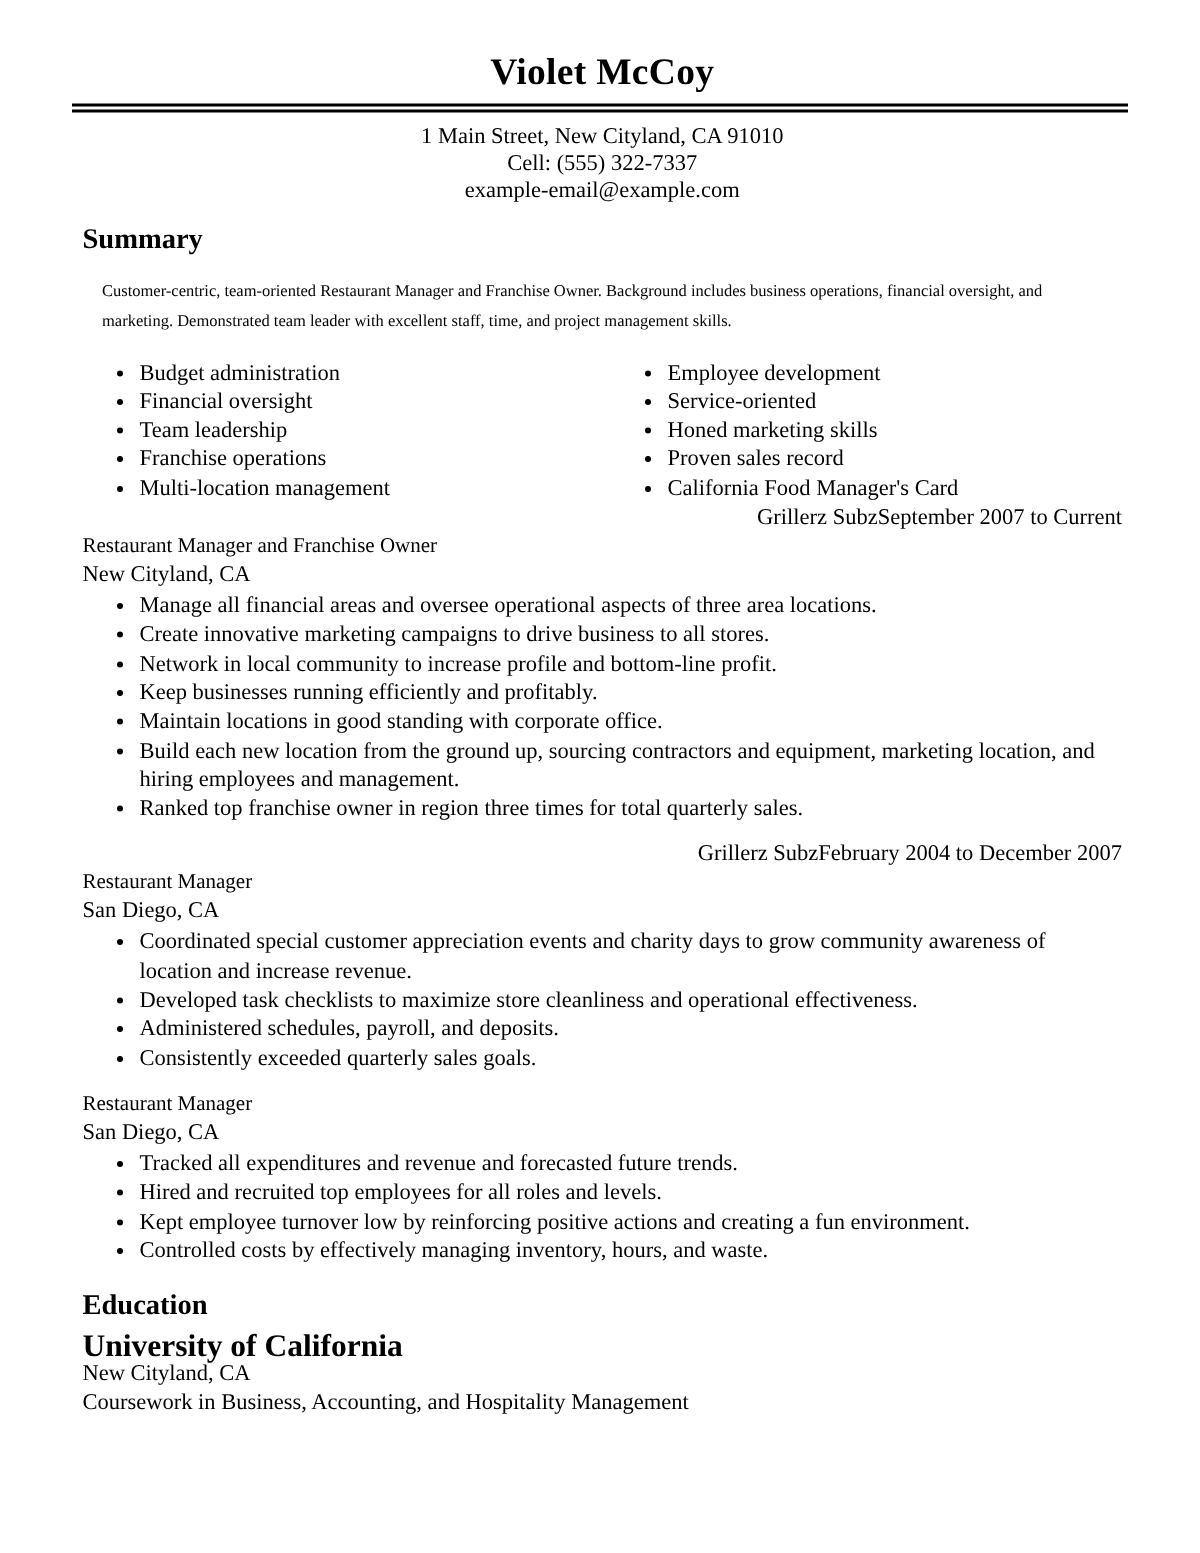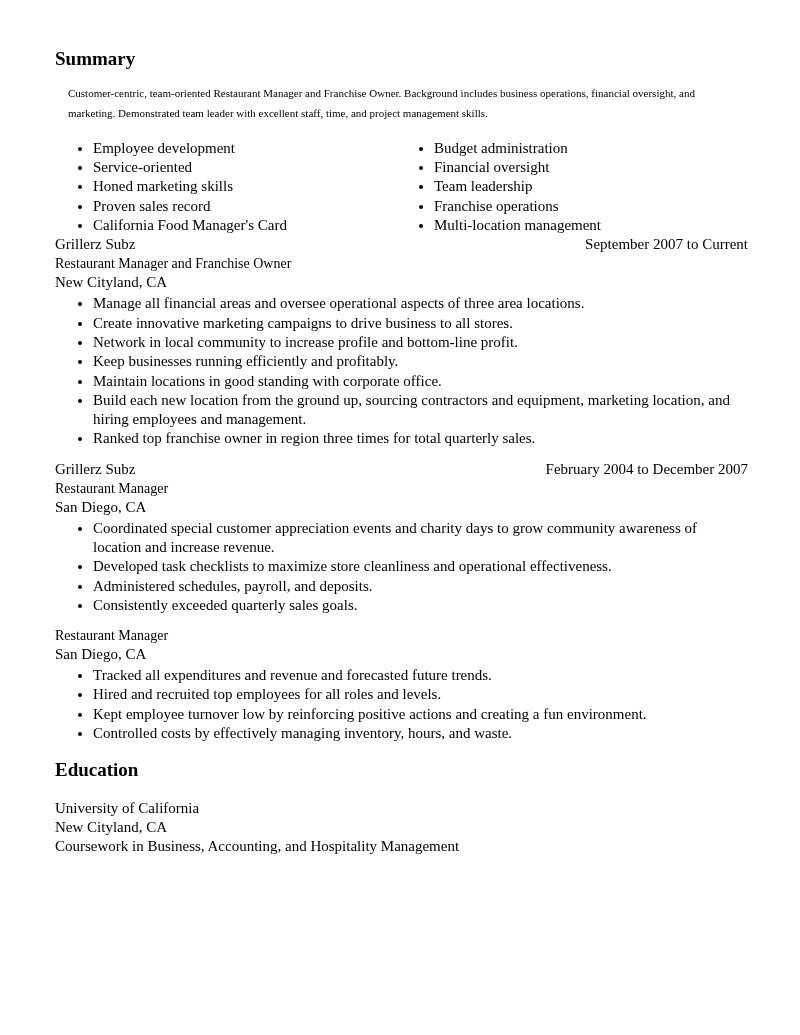--- a/index.html
+++ b/index.html
@@ -38,58 +38,67 @@
   }
 
   
   .highlights-columns { display: flex; }
   .highlights-left  { width: 352px; flex: 0 0 auto; box-sizing: border-box; }
   .highlights-right { flex: 1 1 auto; }
 
   
   .job { margin-bottom: 11px; }
   .job-header {
-    display: flex; justify-content: space-between;
+    display: flex; justify-content: flex-end;
     font-size: 15px; line-height: 19px;
   }
   .job-title    { font-weight: normal; font-size: 14px; line-height: 19px; }
   .job-location { font-size: 15px; line-height: 19px; }
 
   
-  .education-section .section-heading { margin-top: 16px; margin-bottom: 18px; }
-  .edu-school     { font-weight: normal; font-size: 15px; line-height: 19px; }
+  .education-section .section-heading { margin-top: 16px; margin-bottom: 6px; }
+  .edu-school     { font-weight: bold; font-size: 21px; line-height: 19px; }
   .edu-location   { font-size: 15px; line-height: 19px; }
   .edu-coursework { font-size: 15px; line-height: 19px; }
 </style>
 </head>
 <body>
 
 <div class="page">
 
+  <header>
+    <h1 class="name">Violet McCoy</h1>
+    <div class="double-rule"></div>
+    <div class="contact">
+      <div class="contact-line">1 Main Street, New Cityland, CA 91010</div>
+      <div class="contact-line">Cell: (555) 322-7337</div>
+      <div class="contact-line">example-email@example.com</div>
+    </div>
+  </header>
 
   <section class="summary-section">
     <h2 class="section-heading">Summary</h2>
     <p class="summary-text">Customer-centric, team-oriented Restaurant Manager and Franchise Owner. Background includes business operations, financial oversight, and marketing. Demonstrated team leader with excellent staff, time, and project management skills.</p>
   </section>
 
   <section class="highlights-section">
     <div class="highlights-columns">
+      <ul class="bullet-list highlights-left">
+        <li>Budget administration</li>
+        <li>Financial oversight</li>
+        <li>Team leadership</li>
+        <li>Franchise operations</li>
+        <li>Multi-location management</li>
+      </ul>
       <ul class="bullet-list highlights-right">
         <li>Employee development</li>
         <li>Service-oriented</li>
         <li>Honed marketing skills</li>
         <li>Proven sales record</li>
         <li>California Food Manager's Card</li>
-      </ul>
-      <ul class="bullet-list highlights-left">
-        <li>Budget administration</li>
-        <li>Financial oversight</li>
-        <li>Team leadership</li>
-        <li>Franchise operations</li>
-        <li>Multi-location management</li>
       </ul>
     </div>
   </section>
 
   <section class="experience-section">
 
     <article class="job">
       <div class="job-header">
         <span class="job-company">Grillerz Subz</span>
         <span class="job-dates">September 2007 to Current</span>

